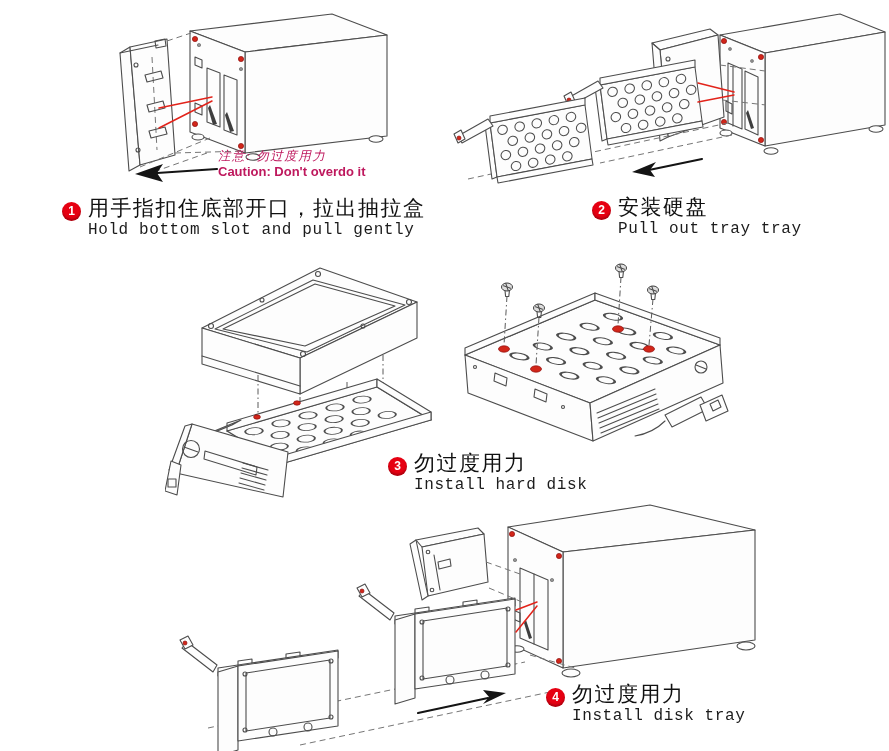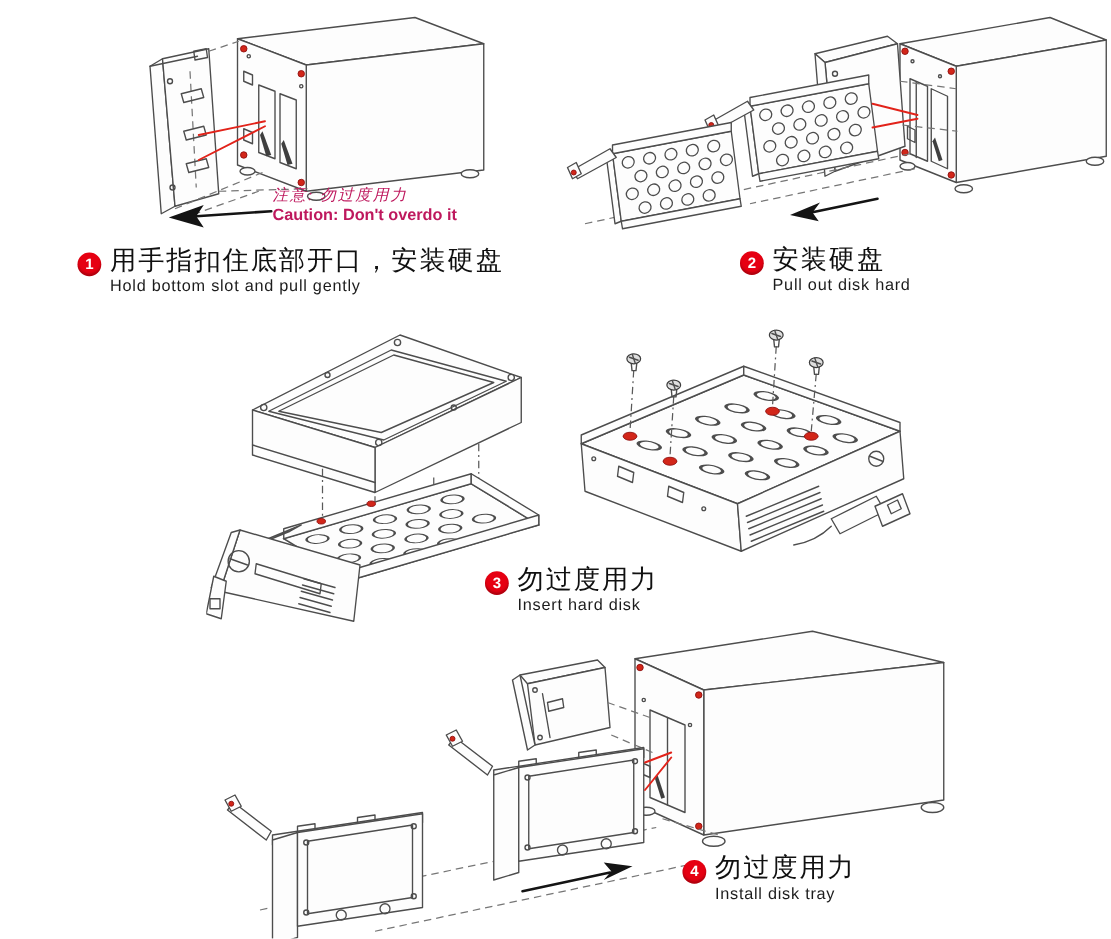--- a/index.html
+++ b/index.html
@@ -22,21 +22,21 @@
                font-size:12.5px;letter-spacing:1.5px;white-space:nowrap;}
   .caution .en{font-family:"Liberation Sans","DejaVu Sans",sans-serif;font-weight:700;
                font-size:13px;margin-top:2px;white-space:nowrap;}
   
   .step{position:absolute;display:flex;align-items:flex-start;gap:7px;}
   .badge{width:19px;height:19px;border-radius:50%;background:#e60012;color:#fff;
          font:700 12px/19px "Liberation Sans",sans-serif;text-align:center;margin-top:5px;
          box-shadow:inset 0 -2px 2px rgba(0,0,0,.25);flex:0 0 19px;}
   .step .zh{font-family:"Liberation Serif","DejaVu Serif",serif;font-size:21px;color:#101010;
             letter-spacing:1.5px;line-height:1.1;white-space:nowrap;}
-  .step .en{font-family:Liberation Sans, sans-serif;font-size:13px;
+  .step .en{font-family:Liberation Mono, monospace;font-size:16px;
             color:#1c1c1c;letter-spacing:.6px;margin-top:1px;white-space:nowrap;}
 </style>
 </head>
 <body>
 
 <div class="canvas">
 
   <svg class="fig" style="left:95px;top:5px" width="300" height="190" viewBox="0 0 300 190">
     <g>
       <polygon class="fw" points="95,26 237,9 292,30 150,47"></polygon>
@@ -365,38 +365,38 @@
   </svg>
 
   <div class="caution">
     <div class="zh">注意: 勿过度用力</div>
     <div class="en">Caution: Don't overdo it</div>
   </div>
 
   <div class="step" style="left:62px;top:197px">
     <div class="badge">1</div>
     <div>
-      <div class="zh">用手指扣住底部开口，安装硬盘</div>
+      <div class="zh">用手指扣住底部开口，拉出抽拉盒</div>
       <div class="en">Hold bottom slot and pull gently</div>
     </div>
   </div>
 
   <div class="step" style="left:592px;top:196px">
     <div class="badge">2</div>
     <div>
       <div class="zh">安装硬盘</div>
-      <div class="en">Pull out disk hard</div>
+      <div class="en">Pull out tray tray</div>
     </div>
   </div>
 
   <div class="step" style="left:388px;top:452px">
     <div class="badge">3</div>
     <div>
       <div class="zh">勿过度用力</div>
-      <div class="en">Insert hard disk</div>
+      <div class="en">Install hard disk</div>
     </div>
   </div>
 
   <div class="step" style="left:546px;top:683px">
     <div class="badge">4</div>
     <div>
       <div class="zh">勿过度用力</div>
       <div class="en">Install disk tray</div>
     </div>
   </div>

